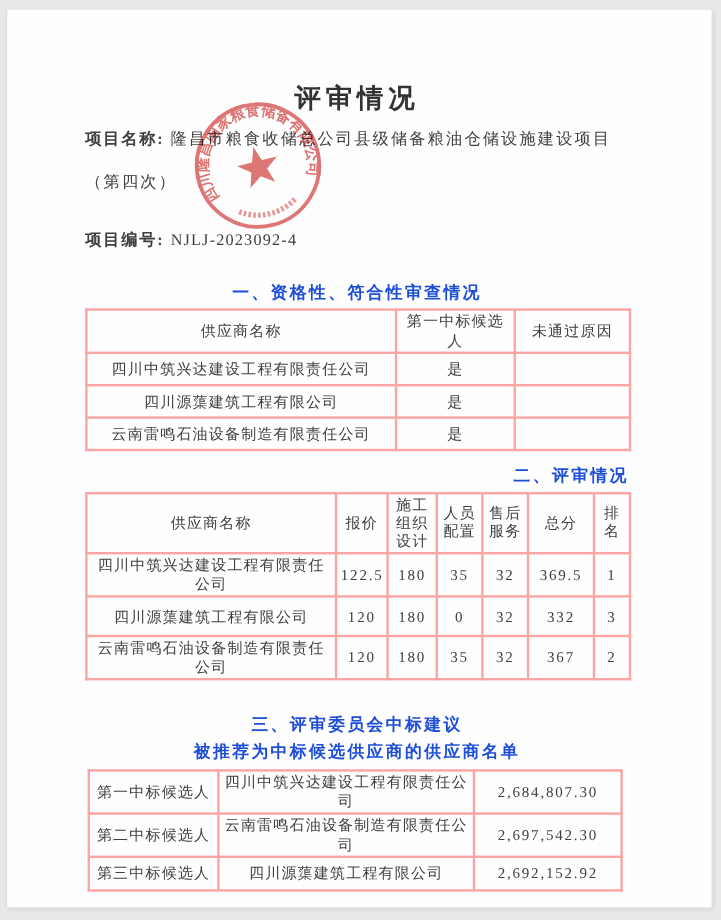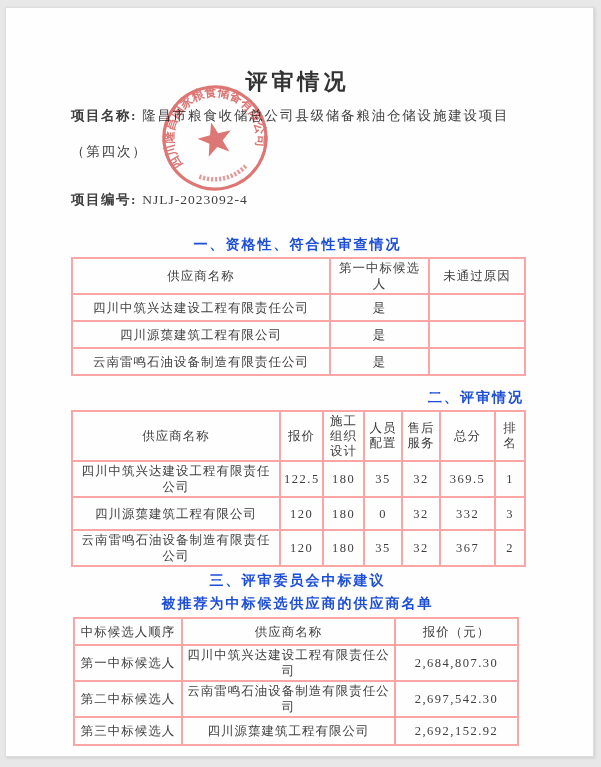--- a/index.html
+++ b/index.html
@@ -50,21 +50,21 @@
     width: 453px;
     text-align: center;
     font-size: 14px;
     font-weight: bold;
     letter-spacing: 2px;
     line-height: 20px;
     color: #1d4ed8;
   }
   .st1 { margin-top: 24px; }
   .st2 { margin-top: 12px; text-align: right; }
-  .st3 { margin-top: 4px; }
+  .st3 { margin-top: 28px; }
   .sub-title { margin-top: 3px; }
   table {
     border-collapse: collapse;
     table-layout: fixed;
     font-size: 12.5px;
     color: #3e3e3e;
   }
   th, td {
     border: 2px solid #fca5a5;
     text-align: center;
@@ -195,25 +195,20 @@
     <div class="section-title st3">三、评审委员会中标建议</div>
     <div class="section-title sub-title">被推荐为中标候选供应商的供应商名单</div>
 
     <table class="tbl3">
       <colgroup>
           <col style="width:108px">
           <col style="width:213px">
           <col style="width:123px">
         </colgroup>
       <tbody>
-          <tr>
-        <th>中标候选人顺序</th>
-        <th>供应商名称</th>
-        <th>报价（元）</th>
-      </tr>
       <tr>
         <td>第一中标候选人</td>
         <td>四川中筑兴达建设工程有限责任公司</td>
         <td class="num">2,684,807.30</td>
       </tr>
       <tr>
         <td>第二中标候选人</td>
         <td>云南雷鸣石油设备制造有限责任公司</td>
         <td class="num">2,697,542.30</td>
       </tr>

